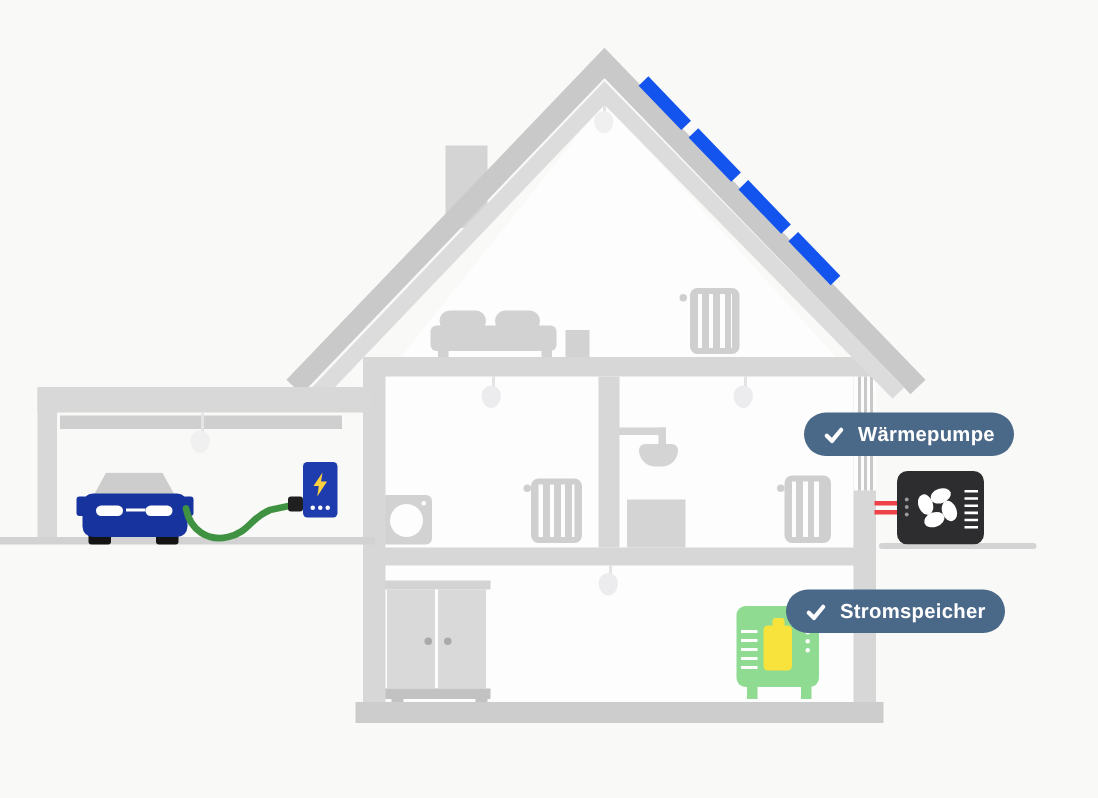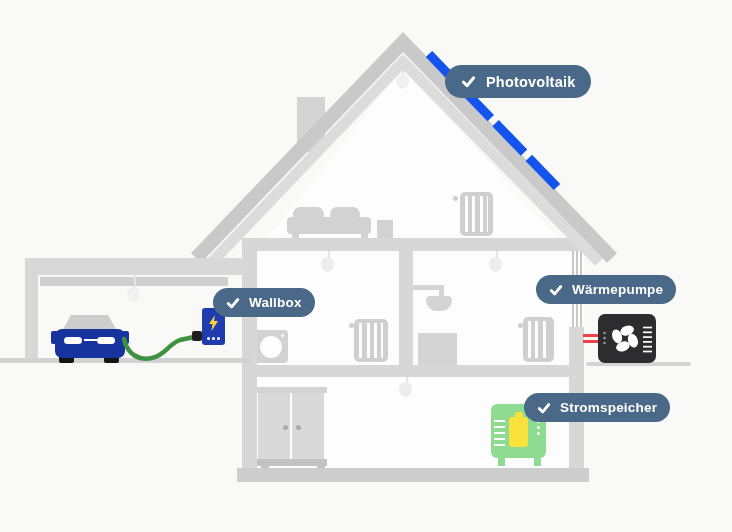--- a/index.html
+++ b/index.html
@@ -230,33 +230,21 @@
   <div class="abs plug"></div>
   <div class="abs wallbox-dev">
     <svg width="23" height="37" viewBox="0 0 23 37">
       <path d="M13 7 L7 16 L10.5 16 L9.5 23 L16 13 L12 13 Z" style="fill:var(--lightning-yellow,#ffd23d)"></path>
     </svg>
   </div>
   <div class="abs wallbox-dot" style="left:207px;top:337px;"></div>
   <div class="abs wallbox-dot" style="left:212px;top:337px;"></div>
   <div class="abs wallbox-dot" style="left:217px;top:337px;"></div>
 
-  <div class="abs callout co-pv">
-    <svg class="check" viewBox="0 0 16 16">
-      <path d="M2.5 8.5 L6.5 12.5 L13.5 4" fill="none" stroke="#fff" stroke-width="3.2" stroke-linecap="round" stroke-linejoin="round"></path>
-    </svg>
-    <span>Photovoltaik</span>
-  </div>
-
-  <div class="abs callout co-wallbox">
-    <svg class="check" viewBox="0 0 16 16">
-      <path d="M2.5 8.5 L6.5 12.5 L13.5 4" fill="none" stroke="#fff" stroke-width="3.2" stroke-linecap="round" stroke-linejoin="round"></path>
-    </svg>
-    <span>Wallbox</span>
-  </div>
+
 
 
   <div class="abs callout co-sp">
     <svg class="check" viewBox="0 0 16 16">
       <path d="M2.5 8.5 L6.5 12.5 L13.5 4" fill="none" stroke="#fff" stroke-width="3.2" stroke-linecap="round" stroke-linejoin="round"></path>
     </svg>
     <span>Stromspeicher</span>
   </div>
 
   <div class="abs callout co-wp">

